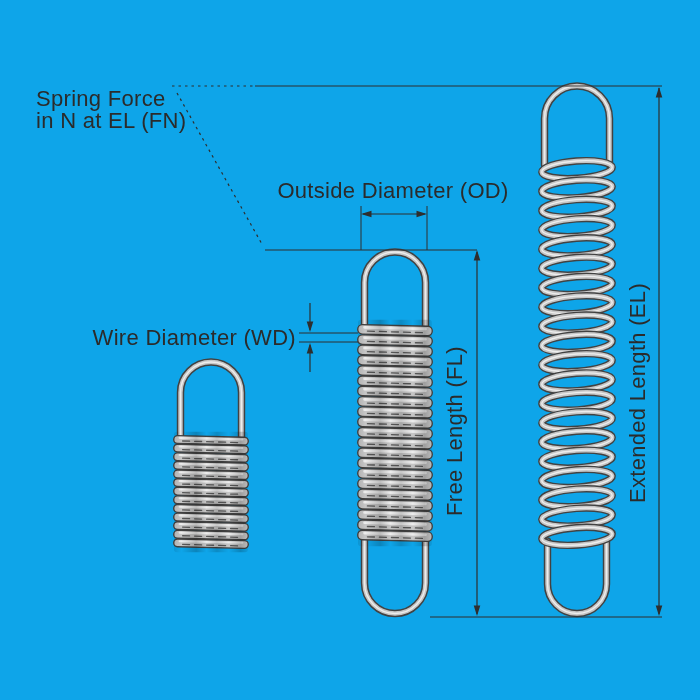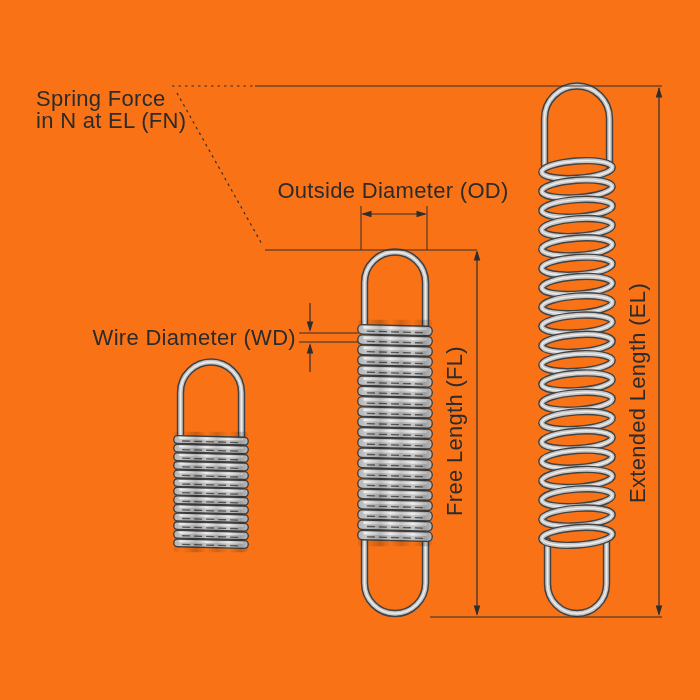--- a/index.html
+++ b/index.html
@@ -1,17 +1,17 @@
 <!DOCTYPE html>
 <html><head>
 <meta charset="utf-8">
 <style>
   html,body{margin:0;padding:0;background:#ffffff;}
   .stage{
-    position:relative;width:700px;height:700px;background:#f97316;overflow:hidden;
+    position:relative;width:700px;height:700px;background:#0ea5e9;overflow:hidden;
     font-family:"Liberation Sans", sans-serif;
   }
   svg text{
     font-family:"Liberation Sans", sans-serif;
     font-size:22px;
     fill:#2b2b2b;
     letter-spacing:0.3px;
   }
   text.mid{text-anchor:middle;}
   text.end{text-anchor:end;}

